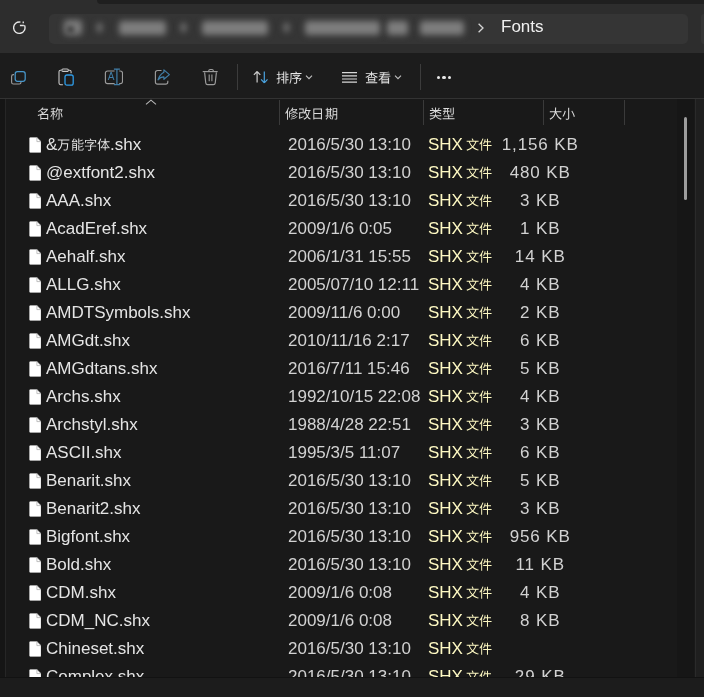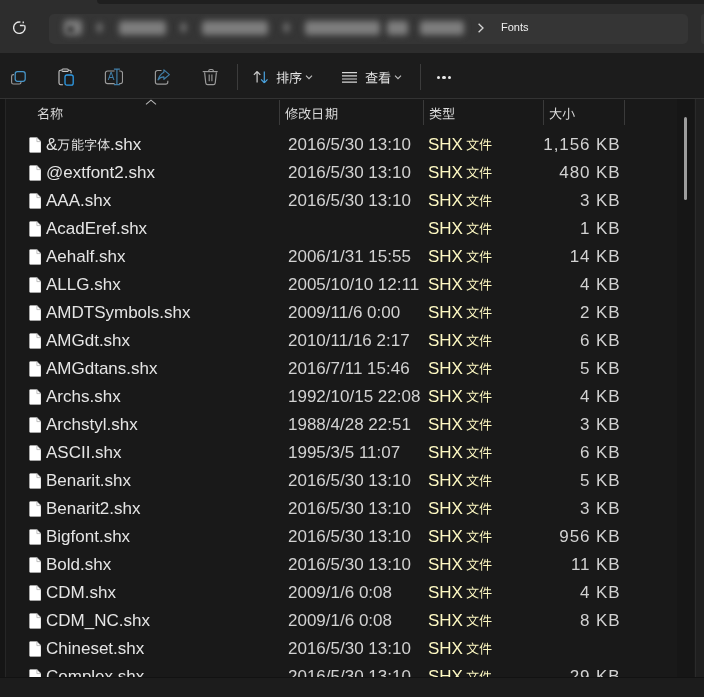--- a/index.html
+++ b/index.html
@@ -1,37 +1,37 @@
 <!DOCTYPE html>
 <html><head><meta charset="utf-8"><style>
 *{margin:0;padding:0;box-sizing:border-box}
 html,body{width:704px;height:697px;overflow:hidden;background:#191919}
 body{font-family:"Liberation Sans",sans-serif;position:relative}
 .cj{fill:currentColor;display:inline-block}
 #titlebar{position:absolute;left:0;top:0;width:704px;height:53px;background:#2d2d2d}
 #tabrest{position:absolute;left:97px;top:0;width:607px;height:4px;background:#1f1f1f;border-bottom-left-radius:4px}
 #addr{position:absolute;left:49px;top:14px;width:639px;height:30px;background:#353535;border-radius:5px;overflow:hidden}
 .blob{position:absolute;background:#7e7e7e;filter:blur(3px);border-radius:3px}
-#fonts-label{position:absolute;left:501px;top:14px;height:30px;line-height:26.5px;font-size:11px;color:#f0f0f0}
+#fonts-label{position:absolute;left:501px;top:14px;height:30px;line-height:26.5px;font-size:17px;color:#f0f0f0}
 #cmdbar{position:absolute;left:0;top:53px;width:704px;height:46px;background:#1c1c1c;border-bottom:1px solid #333333}
 .tbi{position:absolute}
 .vsep{position:absolute;width:1px;background:#3c3c3c}
 #sorttxt{position:absolute;left:276px;top:52px;height:47px;line-height:52.6px;color:#e8e8e8}
 #viewtxt{position:absolute;left:365px;top:52px;height:47px;line-height:52.6px;color:#e8e8e8}
 #dots{position:absolute;left:436.5px;top:75.3px;width:20px;height:4px}
 .dot{position:absolute;top:0.5px;width:3.4px;height:3.4px;border-radius:50%;background:#e8e8e8}
 #hdr{position:absolute;left:0;top:99px;width:704px;height:32px;font-size:12px;color:#dcdcdc}
 .hsep{position:absolute;top:0.8px;height:25.5px;width:1px;background:#3a3a3a}
 .hlab{position:absolute;top:0;height:32px;line-height:32px}
 .row{position:absolute;left:0;width:704px;height:28px;font-size:17px;color:#e5e5e5}
 .row .fic{position:absolute;left:28.5px;top:6px}
 .row .nm{position:absolute;left:46px;top:0;height:28px;line-height:28px;white-space:pre}
 .row .dt{position:absolute;left:288px;top:0;height:28px;line-height:28px;color:#d2d2d2}
 .row .tp{position:absolute;left:428px;top:0;height:28px;line-height:28px;color:#fef9c3;word-spacing:-1.5px}
-.row .sz{position:absolute;left:460px;width:160.5px;top:0;height:28px;line-height:28px;color:#d2d2d2;text-align:right;letter-spacing:0.9px}
+.row .sz{position:absolute;left:460px;width:160.5px;top:0;height:28px;line-height:28px;color:#d2d2d2;text-align:center;letter-spacing:0.9px}
 #leftedge{position:absolute;left:0;top:99px;width:5px;height:598px;background:#151515}
 #leftline{position:absolute;left:5px;top:99px;width:1px;height:598px;background:#262626}
 #rightline{position:absolute;left:695px;top:99px;width:1px;height:598px;background:#2a2a2a}
 #rightgut{position:absolute;left:696px;top:99px;width:8px;height:598px;background:#1f1f1f}
 #statusbar{position:absolute;left:0;top:677px;width:704px;height:20px;background:#1c1c1c;border-top:1px solid #121212}
 #scrollbar{position:absolute;left:684px;top:117px;width:3px;height:83px;background:#9d9d9d;border-radius:1.5px}
 </style></head>
 <body>
 <svg width="0" height="0" style="position:absolute">
     <defs>
@@ -261,20 +261,21 @@
         <use href="#g4ef6"></use>
       </svg></div>
     <div class="sz">3 KB</div>
   </div>
 <div class="row" style="top:215px">
     <svg class="fic" width="12.5" height="16" viewBox="0 0 12.5 16">
 <path d="M0.5 1.5 C0.5 0.95 0.95 0.5 1.5 0.5 L7.9 0.5 L12 4.6 L12 14.5 C12 15.05 11.55 15.5 11 15.5 L1.5 15.5 C0.95 15.5 0.5 15.05 0.5 14.5 Z" fill="#ffffff" stroke="#b9b9b9" stroke-width="0.6"></path>
 <path d="M7.9 0.5 L7.9 4.6 L12 4.6" fill="none" stroke="#a6a6a6" stroke-width="0.7"></path>
 </svg>
     <div class="nm">AcadEref.shx</div>
+    <div class="dt">2009/1/6 0:05</div>
     <div class="tp">SHX <svg class="cj" style="width:13.20px;height:13.20px;vertical-align:-1.58px" viewBox="0 -880 1000 1000">
         <use href="#g6587"></use>
       </svg><svg class="cj" style="width:13.20px;height:13.20px;vertical-align:-1.58px" viewBox="0 -880 1000 1000">
         <use href="#g4ef6"></use>
       </svg></div>
     <div class="sz">1 KB</div>
   </div>
 <div class="row" style="top:243px">
     <svg class="fic" width="12.5" height="16" viewBox="0 0 12.5 16">
 <path d="M0.5 1.5 C0.5 0.95 0.95 0.5 1.5 0.5 L7.9 0.5 L12 4.6 L12 14.5 C12 15.05 11.55 15.5 11 15.5 L1.5 15.5 C0.95 15.5 0.5 15.05 0.5 14.5 Z" fill="#ffffff" stroke="#b9b9b9" stroke-width="0.6"></path>
@@ -288,21 +289,21 @@
         <use href="#g4ef6"></use>
       </svg></div>
     <div class="sz">14 KB</div>
   </div>
 <div class="row" style="top:271px">
     <svg class="fic" width="12.5" height="16" viewBox="0 0 12.5 16">
 <path d="M0.5 1.5 C0.5 0.95 0.95 0.5 1.5 0.5 L7.9 0.5 L12 4.6 L12 14.5 C12 15.05 11.55 15.5 11 15.5 L1.5 15.5 C0.95 15.5 0.5 15.05 0.5 14.5 Z" fill="#ffffff" stroke="#b9b9b9" stroke-width="0.6"></path>
 <path d="M7.9 0.5 L7.9 4.6 L12 4.6" fill="none" stroke="#a6a6a6" stroke-width="0.7"></path>
 </svg>
     <div class="nm">ALLG.shx</div>
-    <div class="dt">2005/10/10 12:11</div>
+    <div class="dt">2005/07/10 12:11</div>
     <div class="tp">SHX <svg class="cj" style="width:13.20px;height:13.20px;vertical-align:-1.58px" viewBox="0 -880 1000 1000">
         <use href="#g6587"></use>
       </svg><svg class="cj" style="width:13.20px;height:13.20px;vertical-align:-1.58px" viewBox="0 -880 1000 1000">
         <use href="#g4ef6"></use>
       </svg></div>
     <div class="sz">4 KB</div>
   </div>
 <div class="row" style="top:299px">
     <svg class="fic" width="12.5" height="16" viewBox="0 0 12.5 16">
 <path d="M0.5 1.5 C0.5 0.95 0.95 0.5 1.5 0.5 L7.9 0.5 L12 4.6 L12 14.5 C12 15.05 11.55 15.5 11 15.5 L1.5 15.5 C0.95 15.5 0.5 15.05 0.5 14.5 Z" fill="#ffffff" stroke="#b9b9b9" stroke-width="0.6"></path>

